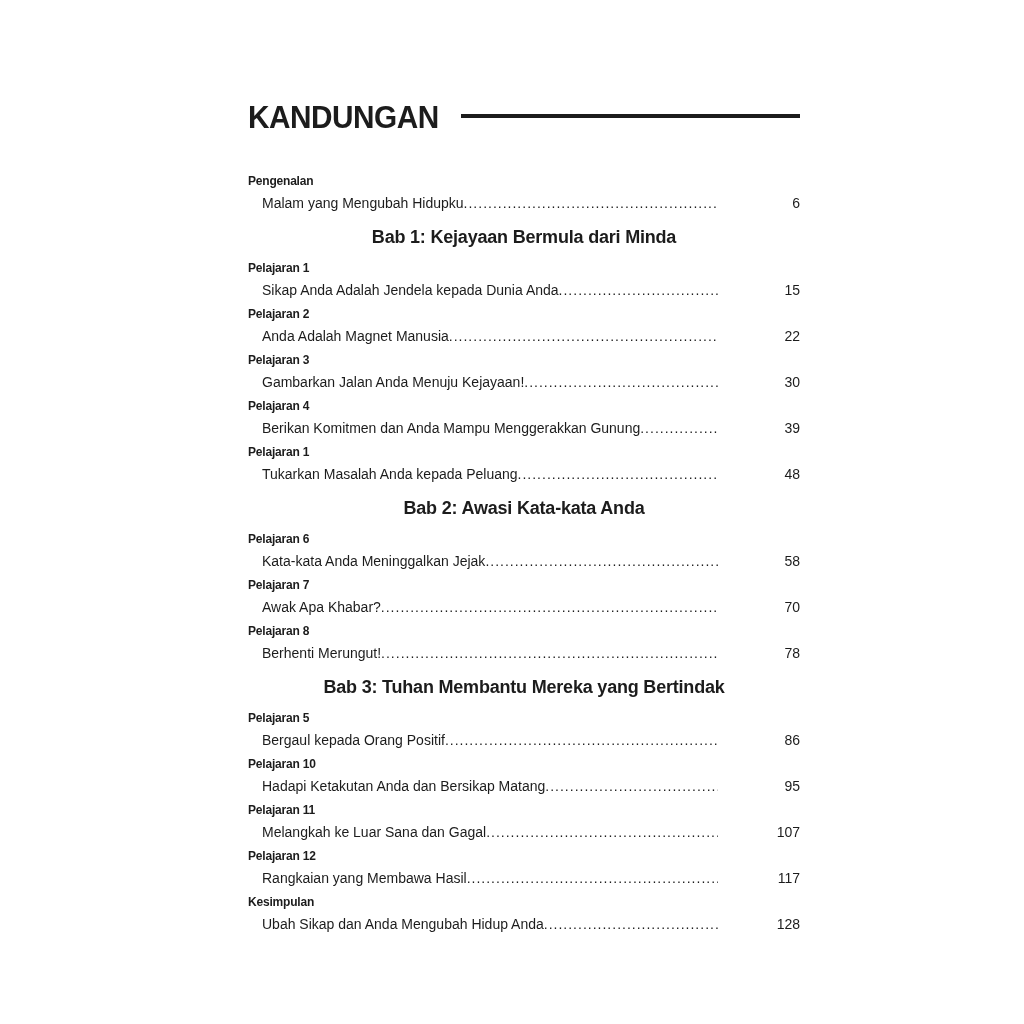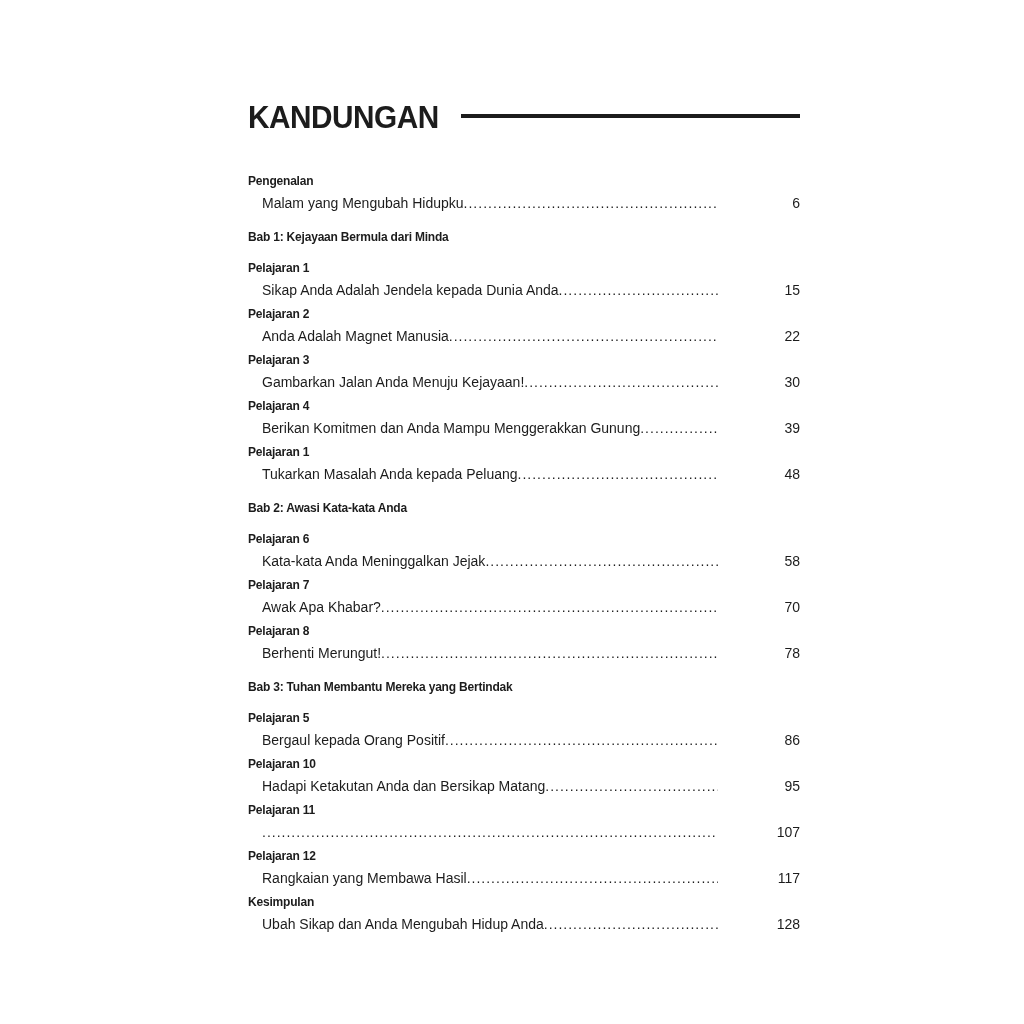--- a/index.html
+++ b/index.html
@@ -31,23 +31,23 @@
   }
   .title-rule {
     flex: 1;
     height: 4px;
     background: #1c1c1c;
     margin-left: 14px;
     margin-bottom: 4px;
   }
   .toc { font-size: 16px; }
   .section-heading {
-    text-align: left;
+    text-align: center;
     font-weight: 700;
-    font-size: 12px;
+    font-size: 18px;
     letter-spacing: -0.2px;
     line-height: 22px;
     margin: 12px 0 9px 0;
   }
   .entry { margin-bottom: 2px; }
   .entry-label {
     font-weight: 700;
     font-size: 12px;
     letter-spacing: -0.2px;
     line-height: 22px;
@@ -183,20 +183,21 @@
     <div class="entry-row">
       <span class="entry-title">Hadapi Ketakutan Anda dan Bersikap Matang</span>
       <span class="dots">........................................................................................................................................................................................................</span>
       <span class="page-num">95</span>
     </div>
   </div>
 
   <div class="entry">
     <div class="entry-label">Pelajaran 11</div>
     <div class="entry-row">
+      <span class="entry-title">Melangkah ke Luar Sana dan Gagal</span>
       <span class="dots">........................................................................................................................................................................................................</span>
       <span class="page-num">107</span>
     </div>
   </div>
 
   <div class="entry">
     <div class="entry-label">Pelajaran 12</div>
     <div class="entry-row">
       <span class="entry-title">Rangkaian yang Membawa Hasil</span>
       <span class="dots">........................................................................................................................................................................................................</span>

